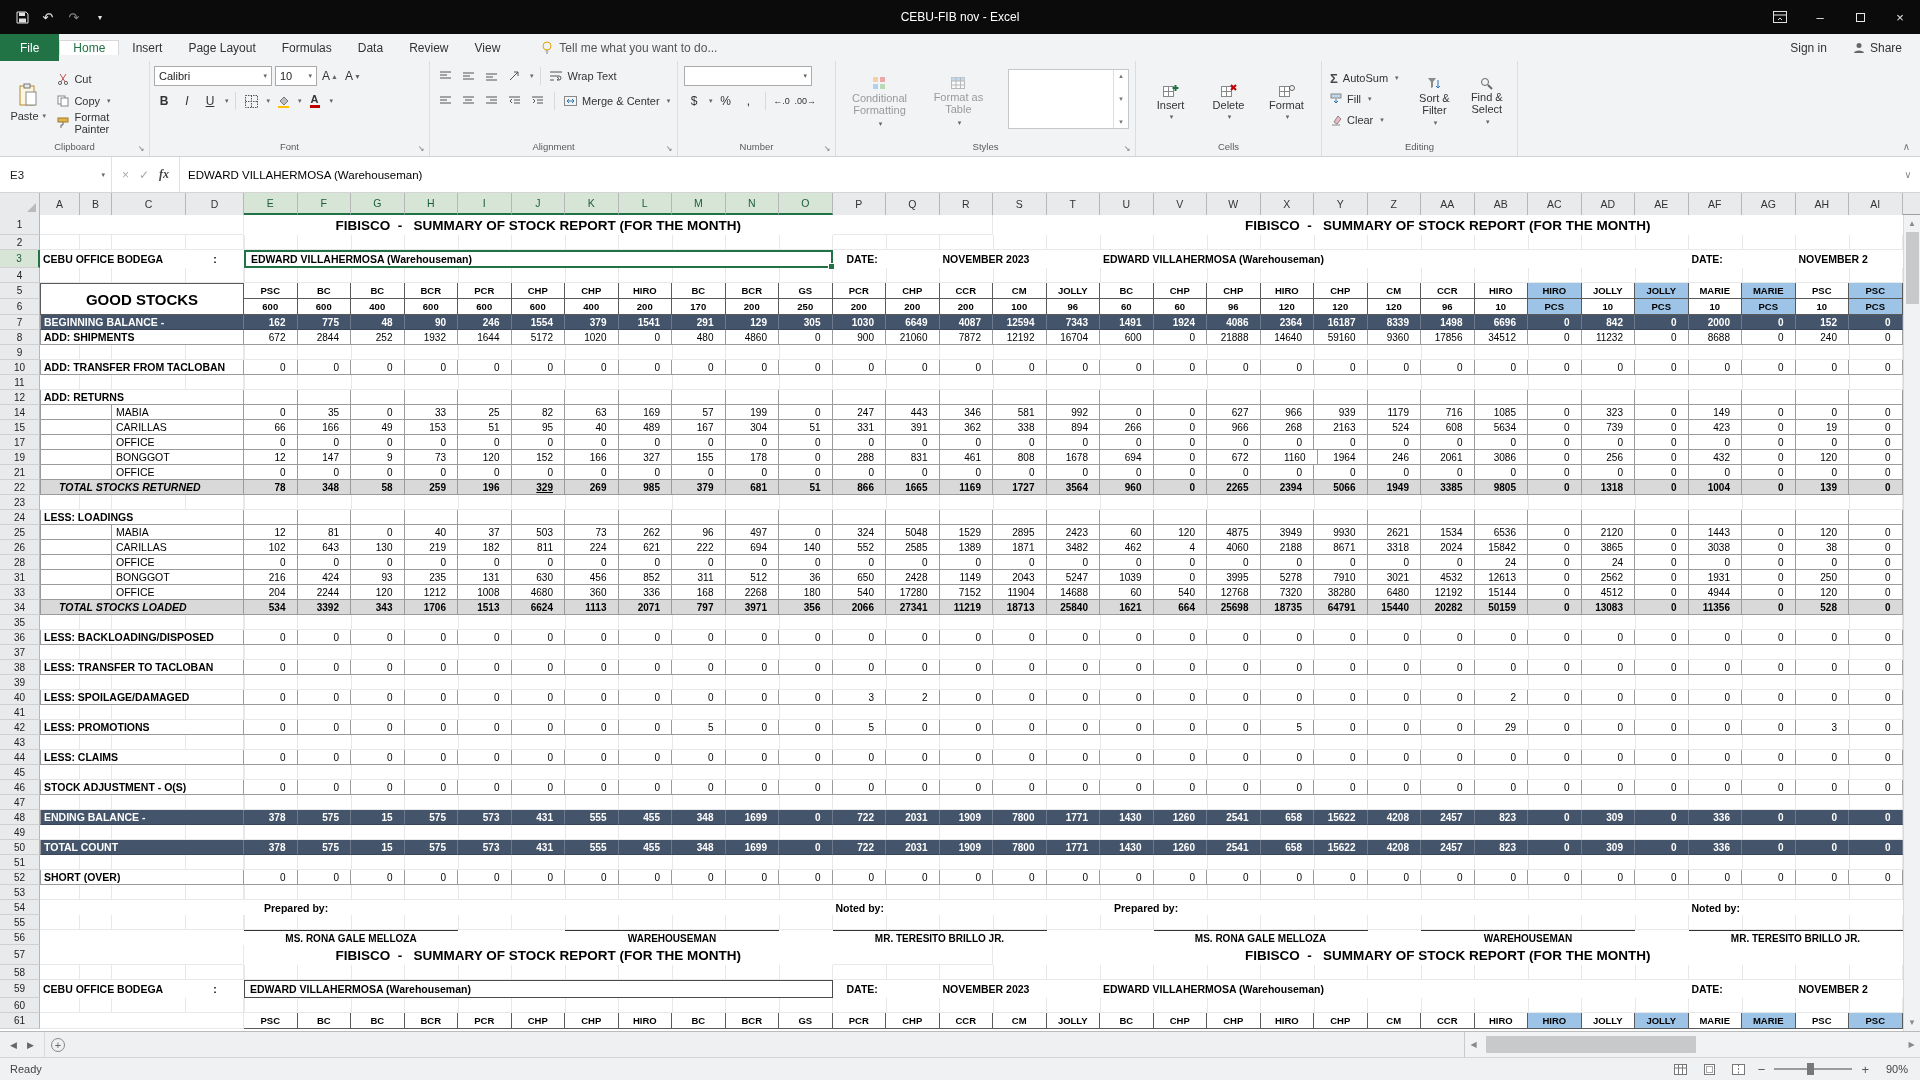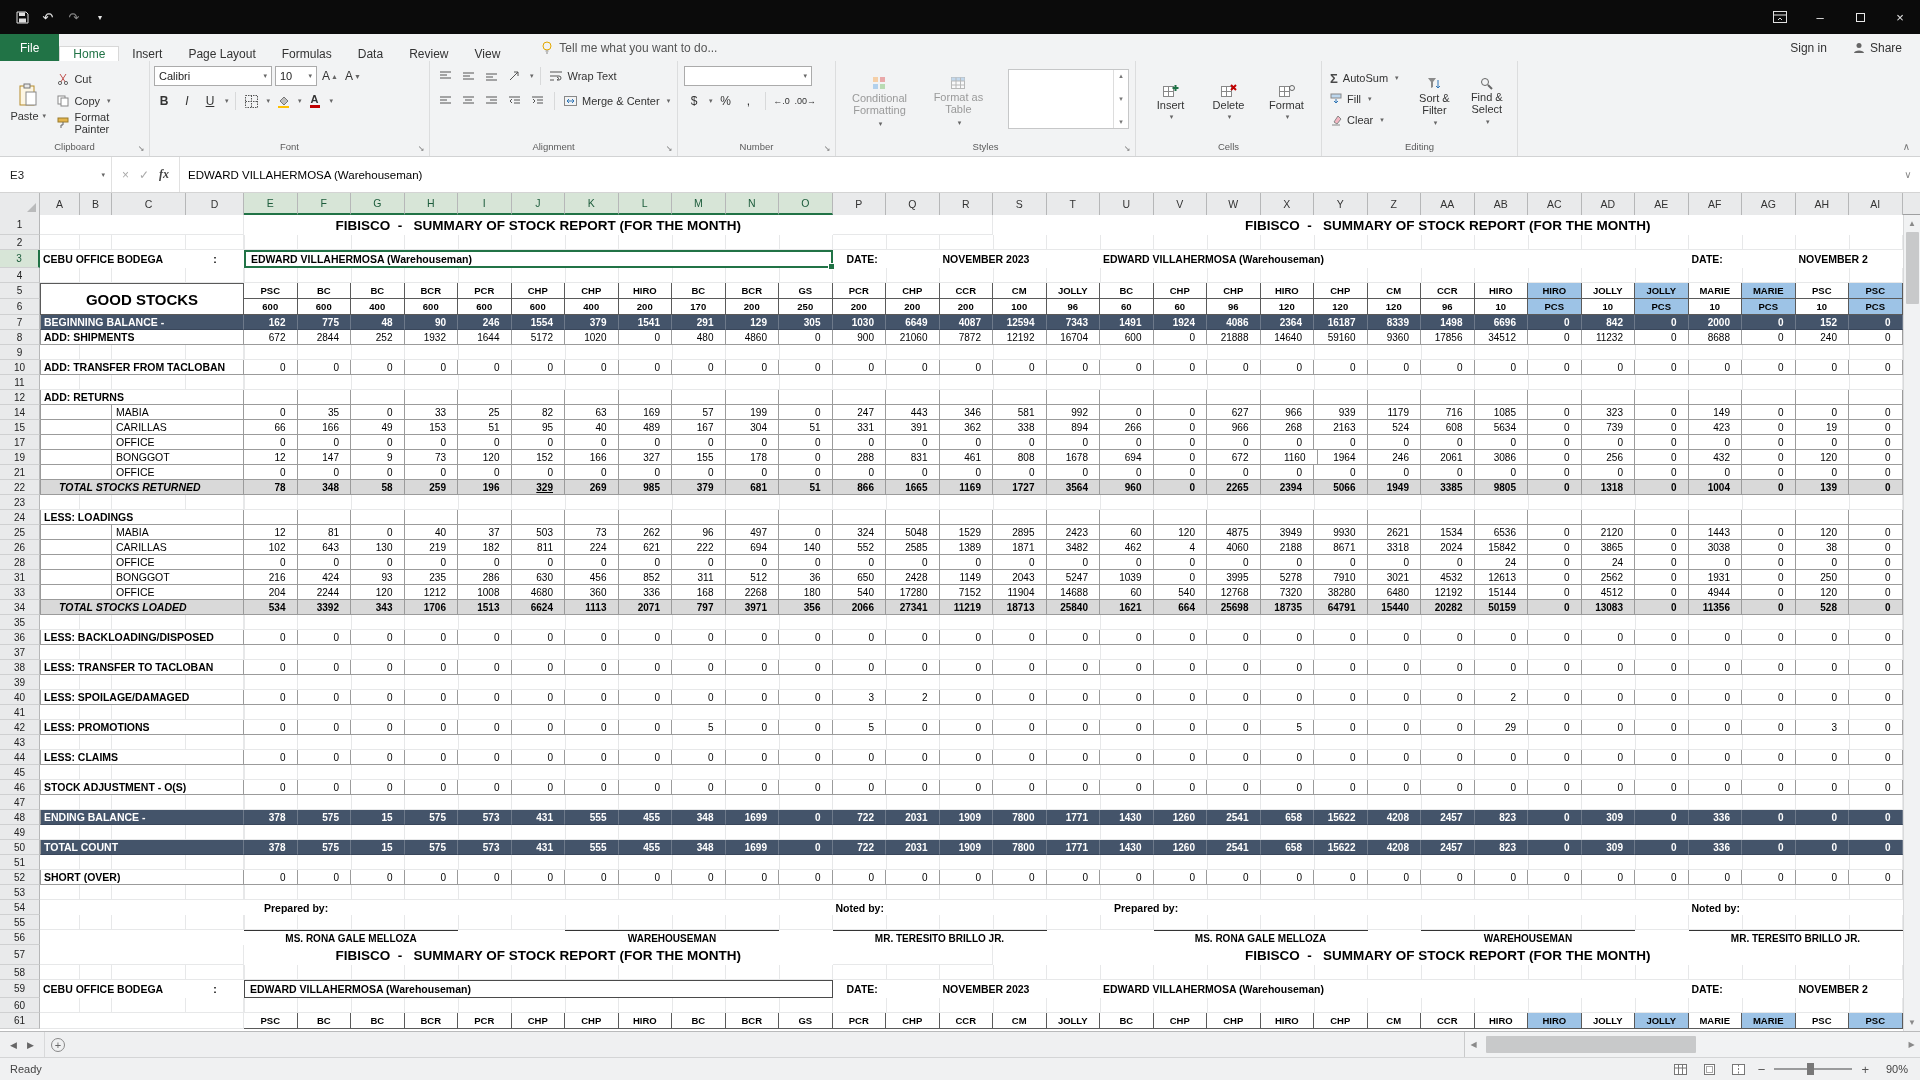--- a/index.html
+++ b/index.html
@@ -133,41 +133,42 @@
         <svg width="13" height="13" viewBox="0 0 13 13">
           <path d="M1 1h9l2 2v9H1z" fill="none" stroke="#e0e0e0"></path>
           <rect x="3" y="1.5" width="6" height="3.5" fill="#e0e0e0"></rect>
           <rect x="3" y="7.5" width="7" height="4" fill="#e0e0e0"></rect>
         </svg>
       </span>
     <span class="qbtn">↶</span>
     <span class="qbtn dim">↷</span>
     <span class="qbtn" style="font-size:8px;">▾</span>
   </div>
+  <div id="title-text">CEBU-FIB nov - Excel</div>
   <div class="wincontrols">
     <span class="wbtn">
         <svg width="14" height="12" viewBox="0 0 14 12">
           <rect x="0.5" y="0.5" width="13" height="11" fill="none" stroke="#e0e0e0"></rect>
           <path d="M0.5 4h13" stroke="#e0e0e0"></path>
           <path d="M5 9l2-2 2 2" stroke="#e0e0e0" fill="none"></path>
         </svg>
       </span>
     <span class="wbtn">–</span>
     <span class="wbtn">
         <span class="restorebox"></span>
       </span>
     <span class="wbtn">×</span>
   </div>
 </div>
 
 <div id="tabrow">
   <div class="filetab">
       <span>File</span>
     </div>
-  <div id="ribbon-tab-list" style="display:flex;align-items:flex-end;">
+  <div id="ribbon-tab-list" style="display:flex;align-items:center;">
       <div class="rtab active">Home</div>
       <div class="rtab">Insert</div>
       <div class="rtab">Page Layout</div>
       <div class="rtab">Formulas</div>
       <div class="rtab">Data</div>
       <div class="rtab">Review</div>
       <div class="rtab">View</div>
     </div>
   <div class="tellme">
     <span>
@@ -1157,21 +1158,21 @@
         <div class="c tb v" style="grid-area: 23 / 34 / auto / 35;">0</div>
         <div class="c tb v" style="grid-area: 23 / 35 / auto / 36;">0</div>
         <div class="c tb v" style="grid-area: 23 / 36 / auto / 37;">0</div>
         <div class="c gut" style="grid-area: 24 / 1 / auto / 2;">31</div>
         <div class="c tb bl" style="grid-area: 24 / 2 / auto / 4;"></div>
         <div class="c tb sublbl" style="grid-area: 24 / 4 / auto / 6;">BONGGOT</div>
         <div class="c tb v" style="grid-area: 24 / 6 / auto / 7;">216</div>
         <div class="c tb v" style="grid-area: 24 / 7 / auto / 8;">424</div>
         <div class="c tb v" style="grid-area: 24 / 8 / auto / 9;">93</div>
         <div class="c tb v" style="grid-area: 24 / 9 / auto / 10;">235</div>
-        <div class="c tb v" style="grid-area: 24 / 10 / auto / 11;">286</div>
+        <div class="c tb v" style="grid-area: 24 / 10 / auto / 11;">131</div>
         <div class="c tb v" style="grid-area: 24 / 11 / auto / 12;">630</div>
         <div class="c tb v" style="grid-area: 24 / 12 / auto / 13;">456</div>
         <div class="c tb v" style="grid-area: 24 / 13 / auto / 14;">852</div>
         <div class="c tb v" style="grid-area: 24 / 14 / auto / 15;">311</div>
         <div class="c tb v" style="grid-area: 24 / 15 / auto / 16;">512</div>
         <div class="c tb v" style="grid-area: 24 / 16 / auto / 17;">36</div>
         <div class="c tb v" style="grid-area: 24 / 17 / auto / 18;">650</div>
         <div class="c tb v" style="grid-area: 24 / 18 / auto / 19;">2428</div>
         <div class="c tb v" style="grid-area: 24 / 19 / auto / 20;">1149</div>
         <div class="c tb v" style="grid-area: 24 / 20 / auto / 21;">2043</div>

